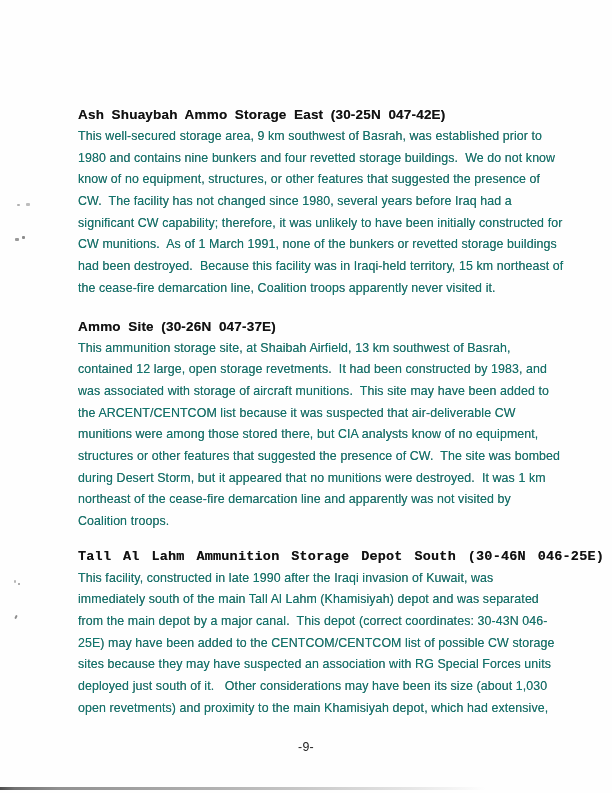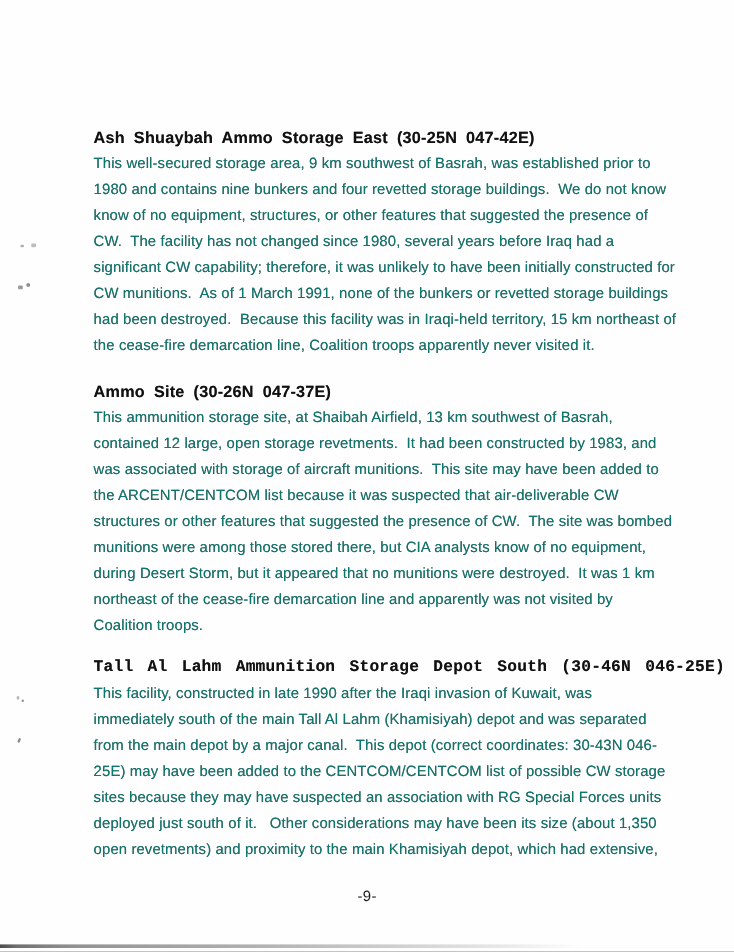--- a/index.html
+++ b/index.html
@@ -102,37 +102,37 @@
         </div>
     </div>
 
     <div class="section section-2">
       <h2 class="section-heading">Ammo Site (30-26N 047-37E)</h2>
       <div class="para">
           <div class="line">This ammunition storage site, at Shaibah Airfield, 13 km southwest of Basrah,</div>
           <div class="line">contained 12 large, open storage revetments.  It had been constructed by 1983, and</div>
           <div class="line">was associated with storage of aircraft munitions.  This site may have been added to</div>
           <div class="line">the ARCENT/CENTCOM list because it was suspected that air-deliverable CW</div>
+          <div class="line">munitions were among those stored there, but CIA analysts know of no equipment,</div>
           <div class="line">structures or other features that suggested the presence of CW.  The site was bombed</div>
-          <div class="line">munitions were among those stored there, but CIA analysts know of no equipment,</div>
           <div class="line">during Desert Storm, but it appeared that no munitions were destroyed.  It was 1 km</div>
           <div class="line">northeast of the cease-fire demarcation line and apparently was not visited by</div>
           <div class="line">Coalition troops.</div>
         </div>
     </div>
 
     <div class="section section-3">
       <h2 class="section-heading">Tall Al Lahm Ammunition Storage Depot South (30-46N 046-25E)</h2>
       <div class="para">
           <div class="line">This facility, constructed in late 1990 after the Iraqi invasion of Kuwait, was</div>
           <div class="line">immediately south of the main Tall Al Lahm (Khamisiyah) depot and was separated</div>
           <div class="line">from the main depot by a major canal.  This depot (correct coordinates: 30-43N 046-</div>
           <div class="line">25E) may have been added to the CENTCOM/CENTCOM list of possible CW storage</div>
           <div class="line">sites because they may have suspected an association with RG Special Forces units</div>
-          <div class="line">deployed just south of it.   Other considerations may have been its size (about 1,350</div>
+          <div class="line">deployed just south of it.   Other considerations may have been its size (about 1,030</div>
           <div class="line">open revetments) and proximity to the main Khamisiyah depot, which had extensive,</div>
         </div>
     </div>
 
   </div>
 
   <div class="page-number">-9-</div>
 
   <div class="speck sp1"></div>
   <div class="speck sp2"></div>

